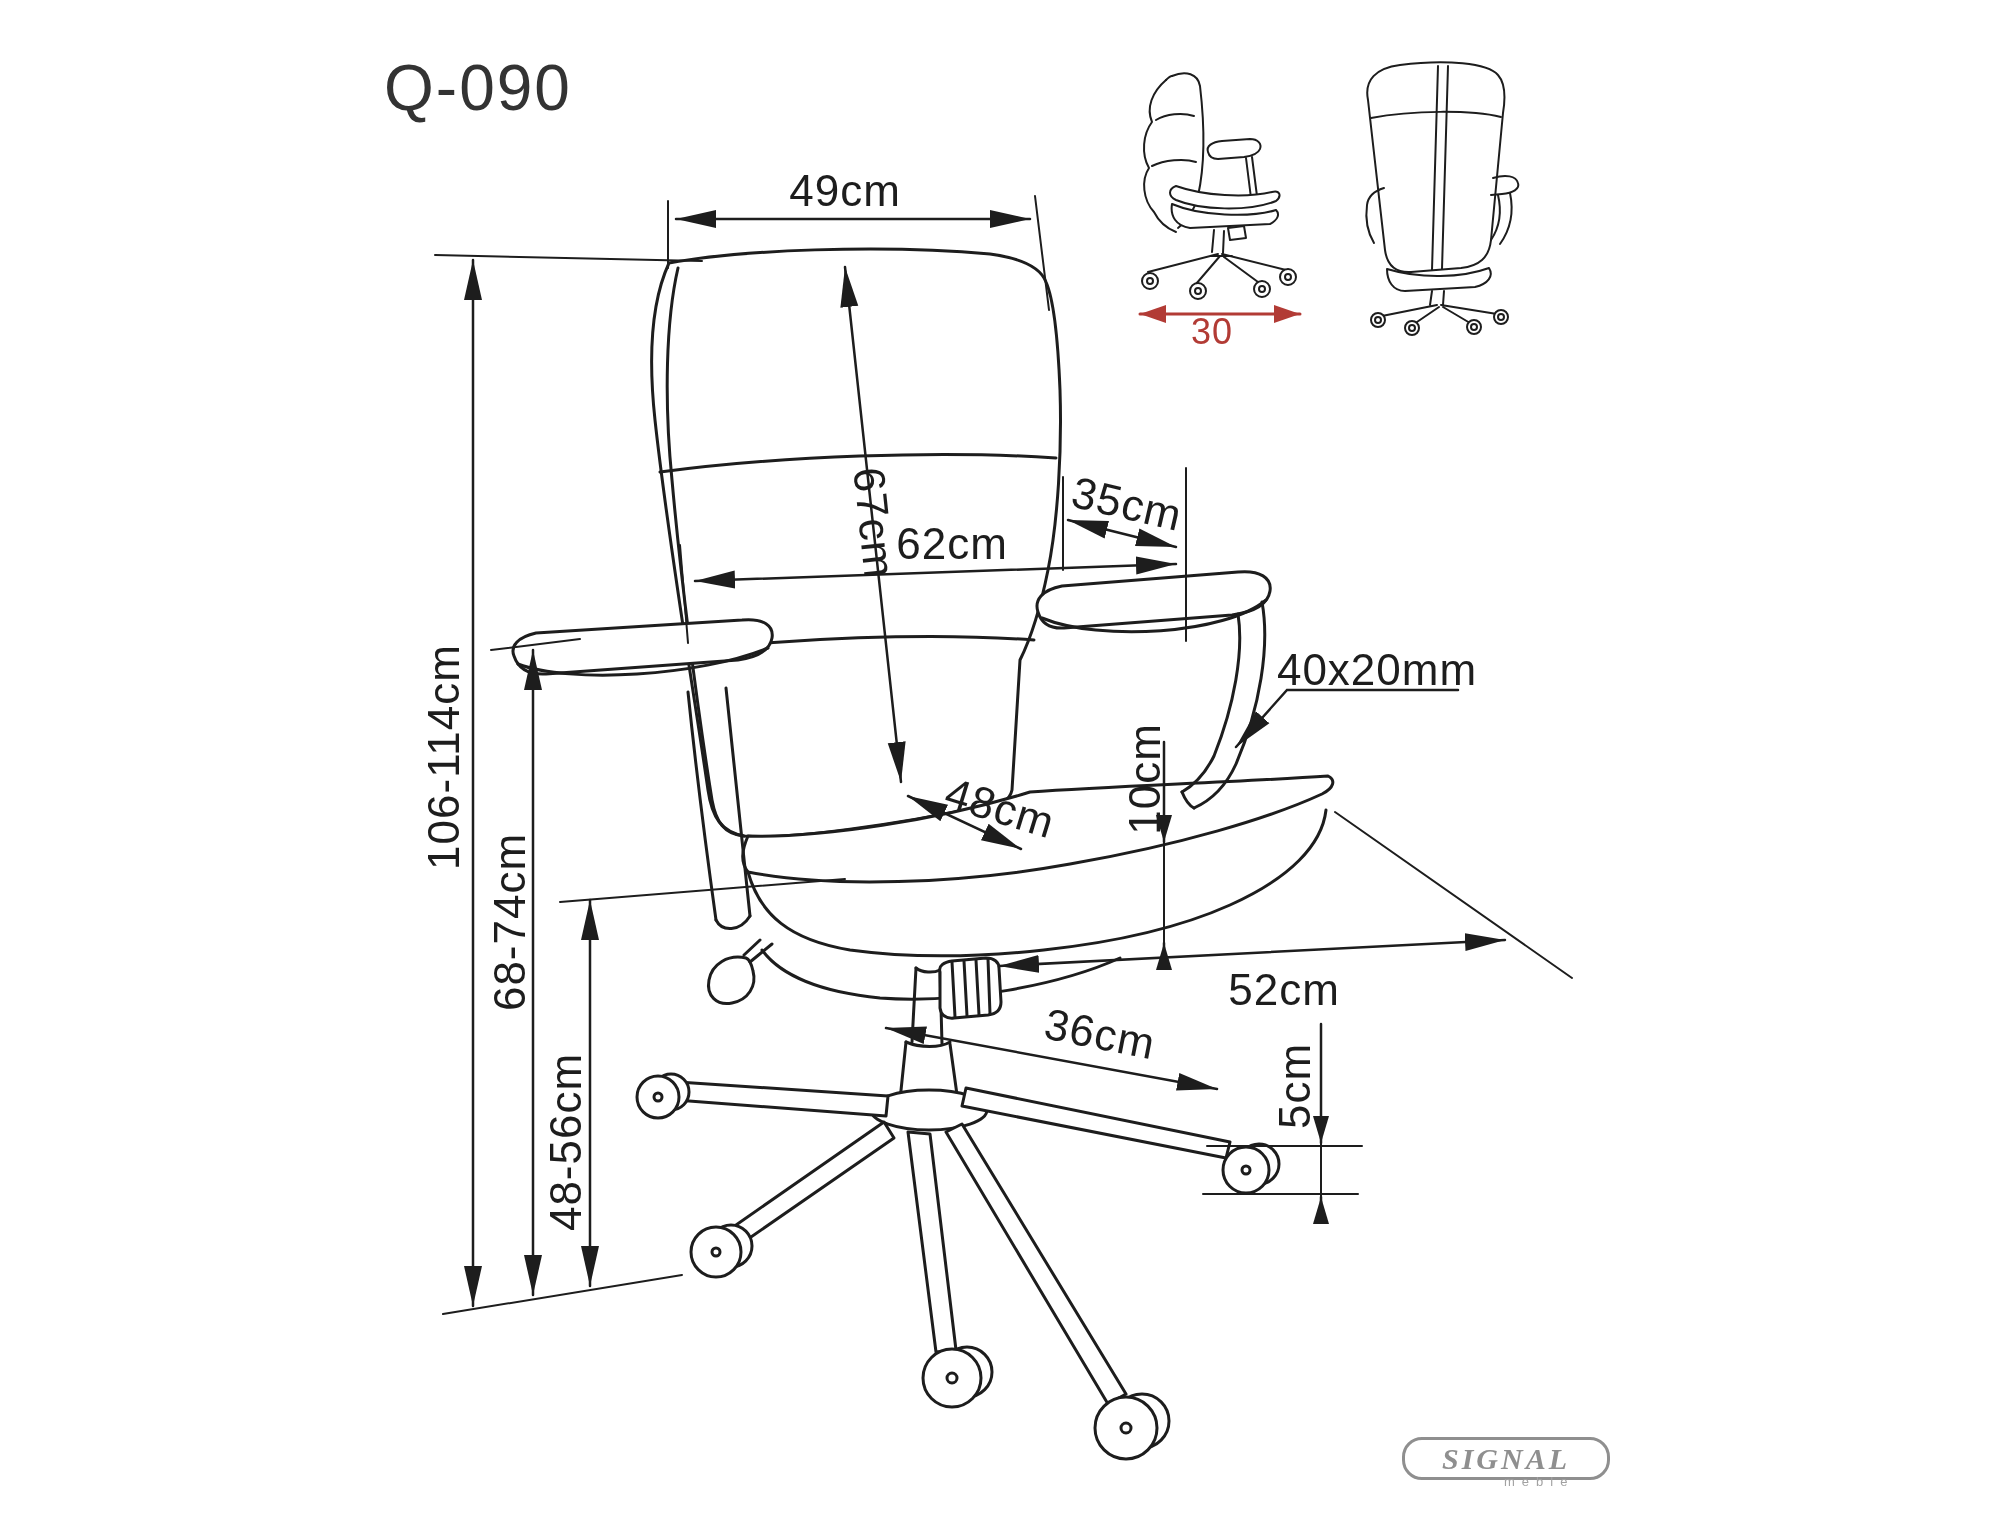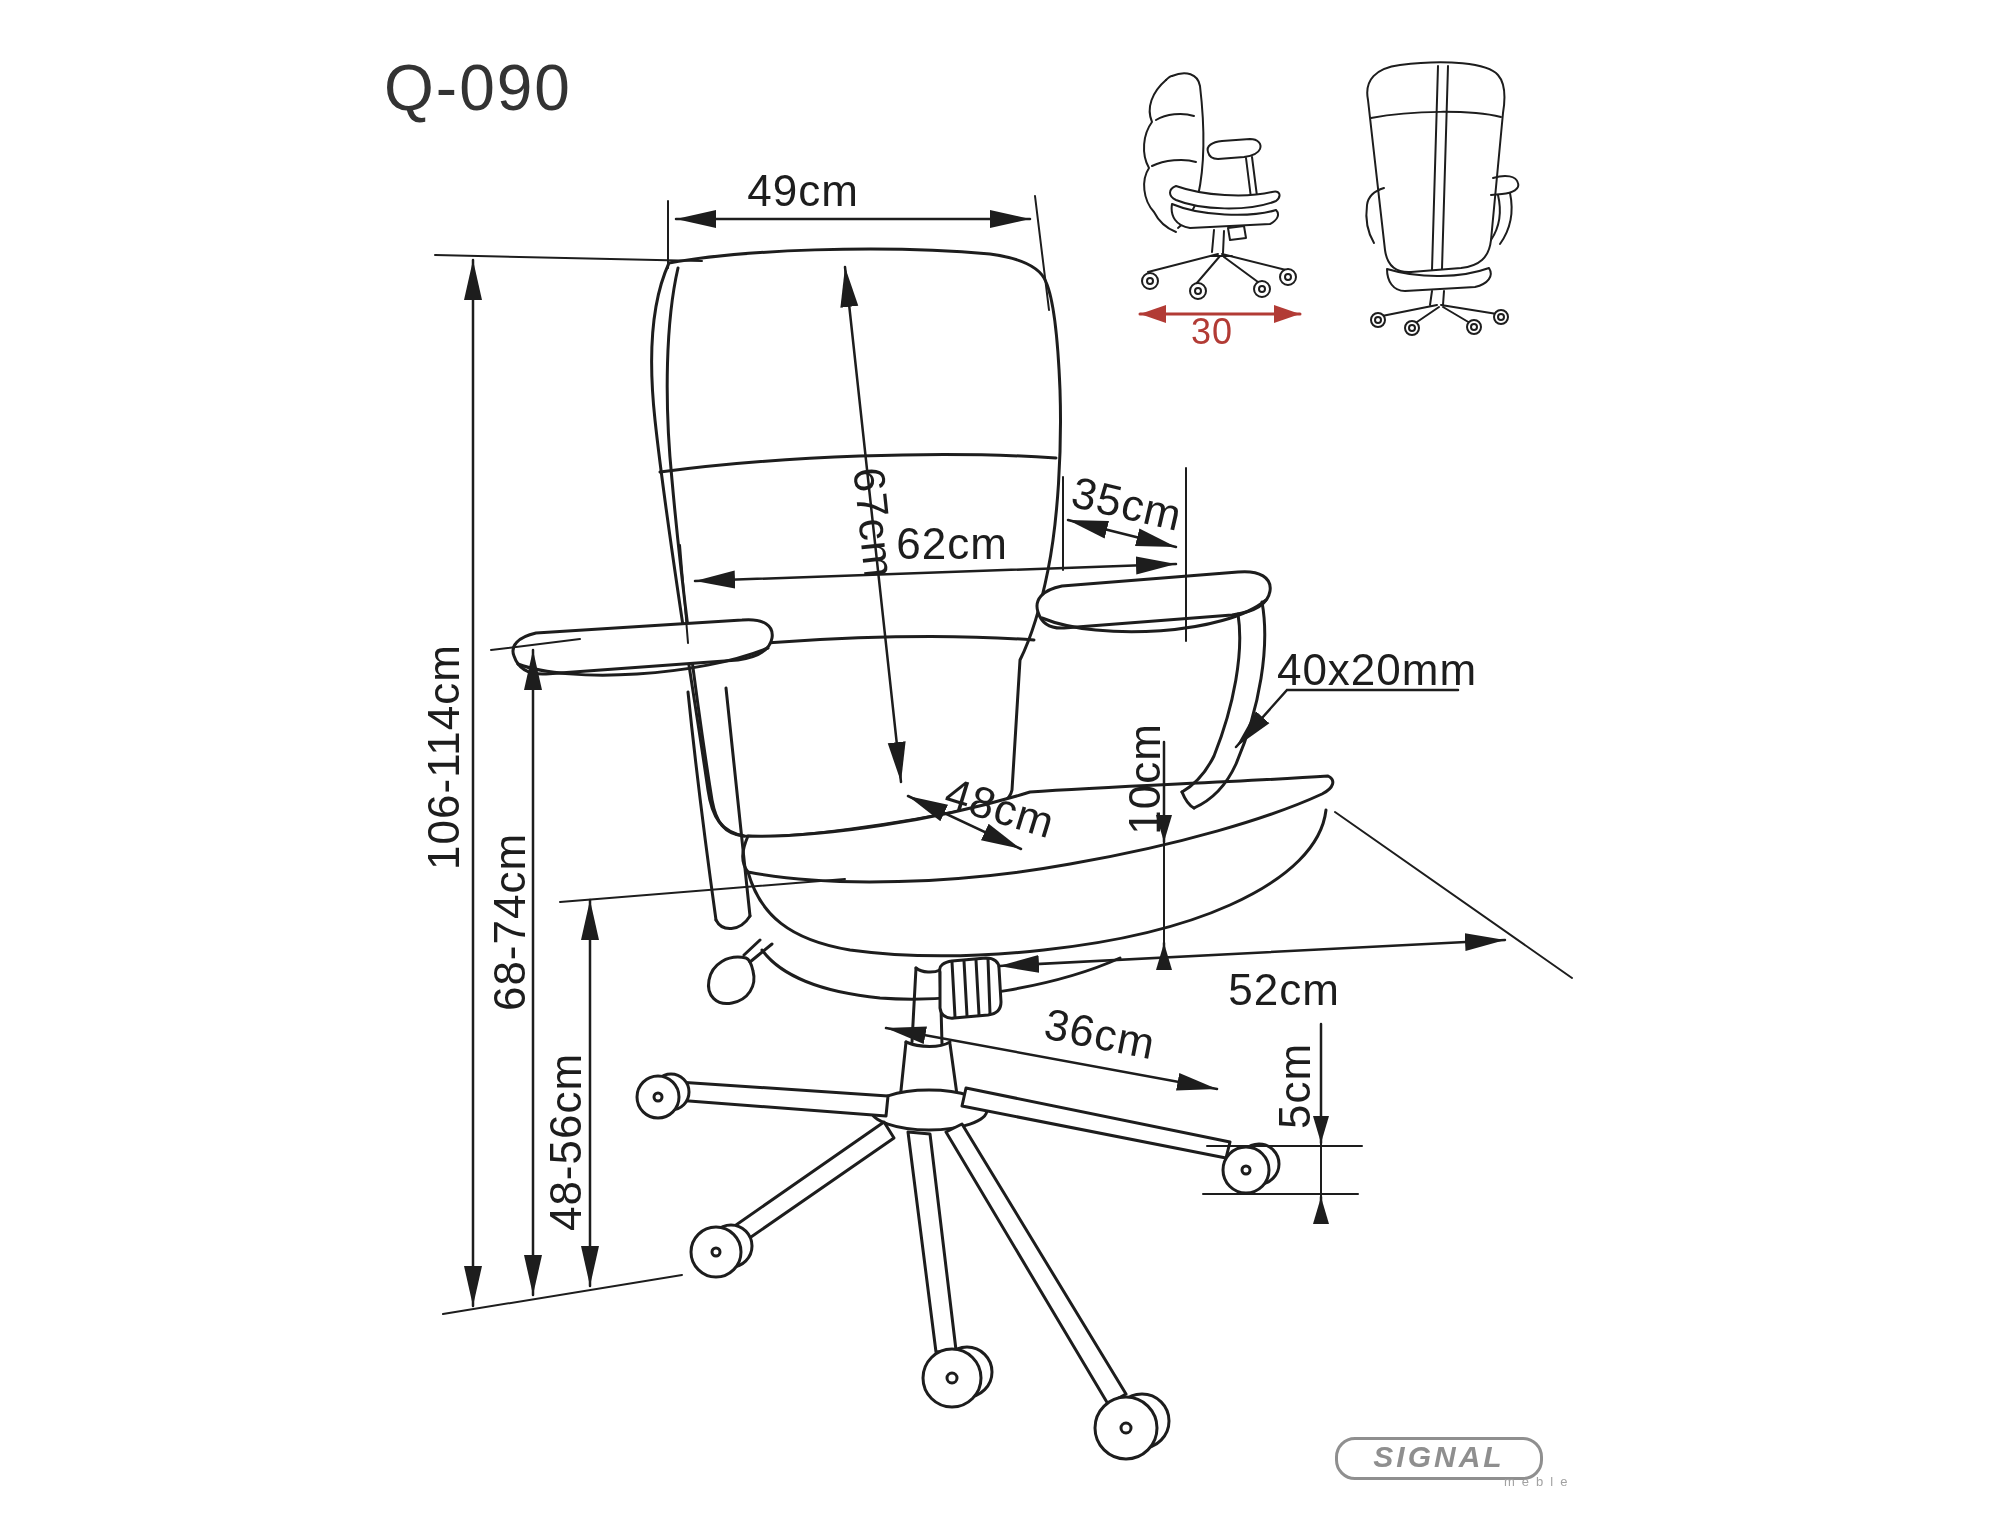--- a/index.html
+++ b/index.html
@@ -8,22 +8,22 @@
   #art{position:absolute;left:0;top:0;}
   .lbl{position:absolute;transform:translate(-50%,-50%);white-space:nowrap;
        color:#1d1d1d;font-size:44px;letter-spacing:1px;}
   .title{font-size:64px;color:#333;letter-spacing:2px;}
   .red{color:#b23b35;font-size:36px;}
   .r90{transform:translate(-50%,-50%) rotate(-90deg);}
   .r84{transform:translate(-50%,-50%) rotate(84deg);}
   .r17{transform:translate(-50%,-50%) rotate(17deg);}
   .r13{transform:translate(-50%,-50%) rotate(13deg);}
   .r11{transform:translate(-50%,-50%) rotate(11deg);}
-  .logo-box{position:absolute;left:1335px;top:1437px;width:202px;height:37px;
-            border:3px solid #8f8f8f;border-radius:20px;display:flex;justify-content:center;}
+  .logo-box{position:absolute;left:1402px;top:1437px;width:202px;height:37px;
+            border:3px solid #8f8f8f;border-radius:20px;display:flex;align-items:center;justify-content:center;font-family:Liberation Serif, serif;}
   .logo-text{font-size:30px;font-weight:bold;font-style:italic;color:#8f8f8f;letter-spacing:3px;}
   .logo-sub{position:absolute;left:1504px;top:1474px;font-size:13px;color:#a2a2a2;letter-spacing:7px;}
 </style>
 </head>
 <body>
 
 <div id="stage">
 
   <svg id="art" width="2000" height="1530" viewBox="0 0 2000 1530">
     <defs>
@@ -206,21 +206,21 @@
       <path d="M 1164,742 L 1164,842" stroke-width="2.5" marker-end="url(#arrS)"></path>
       <path d="M 1164,968 L 1164,943" stroke-width="2.5" marker-end="url(#arrS)"></path>
       <path d="M 1321,1024 L 1321,1143" stroke-width="2.5" marker-end="url(#arrS)"></path>
       <path d="M 1321,1220 L 1321,1197" stroke-width="2.5" marker-end="url(#arrS)"></path>
       <path d="M 1458,690 L 1287,690 L 1236,747" stroke-width="2.5" marker-end="url(#arr)"></path>
     </g>
   </svg>
 
   <div class="lbl title" style="left:478px;top:88px">Q-090</div>
 
-  <div class="lbl" style="left:803px;top:191px">49cm</div>
+  <div class="lbl" style="left:845px;top:191px">49cm</div>
 
   <div class="lbl r84" style="left:874px;top:523px">67cm</div>
 
   <div class="lbl" style="left:952px;top:544px">62cm</div>
 
   <div class="lbl r13" style="left:1127px;top:504px">35cm</div>
 
   <div class="lbl" style="left:1377px;top:670px">40x20mm</div>
 
   <div class="lbl r90" style="left:1145px;top:779px">10cm</div>

